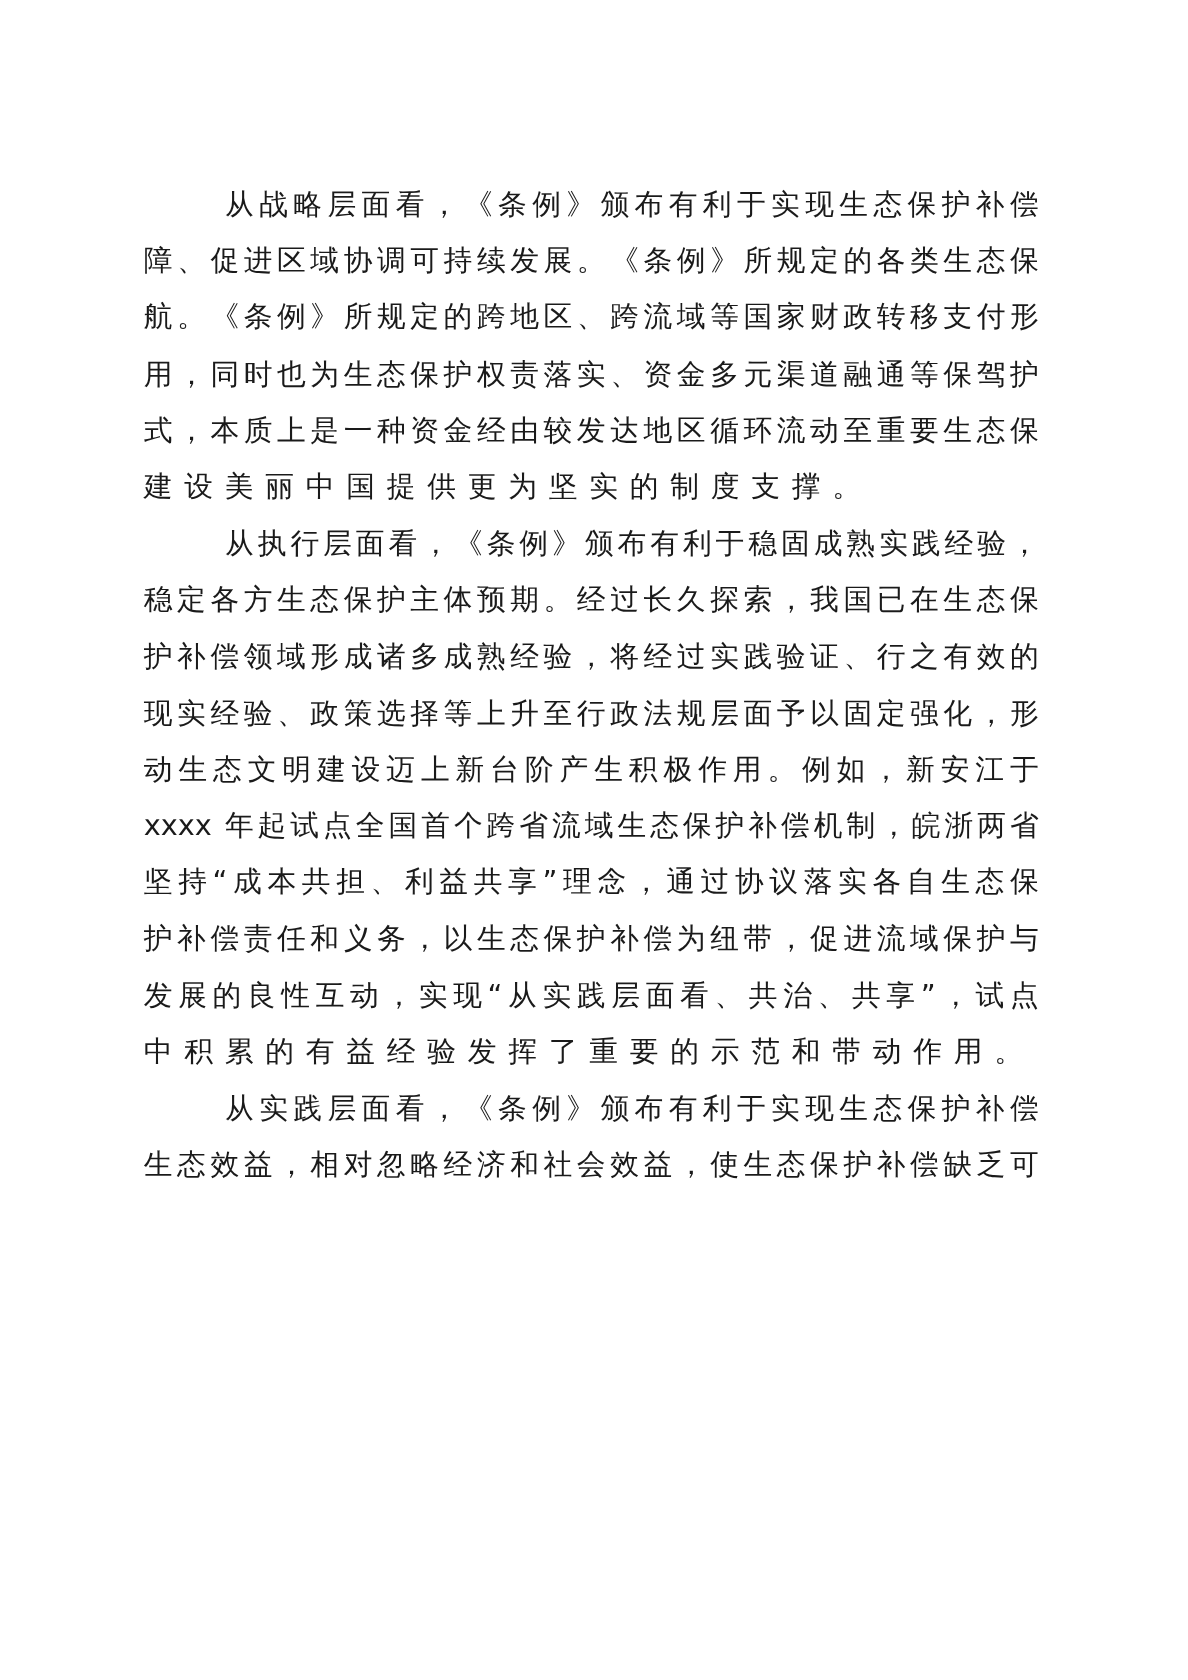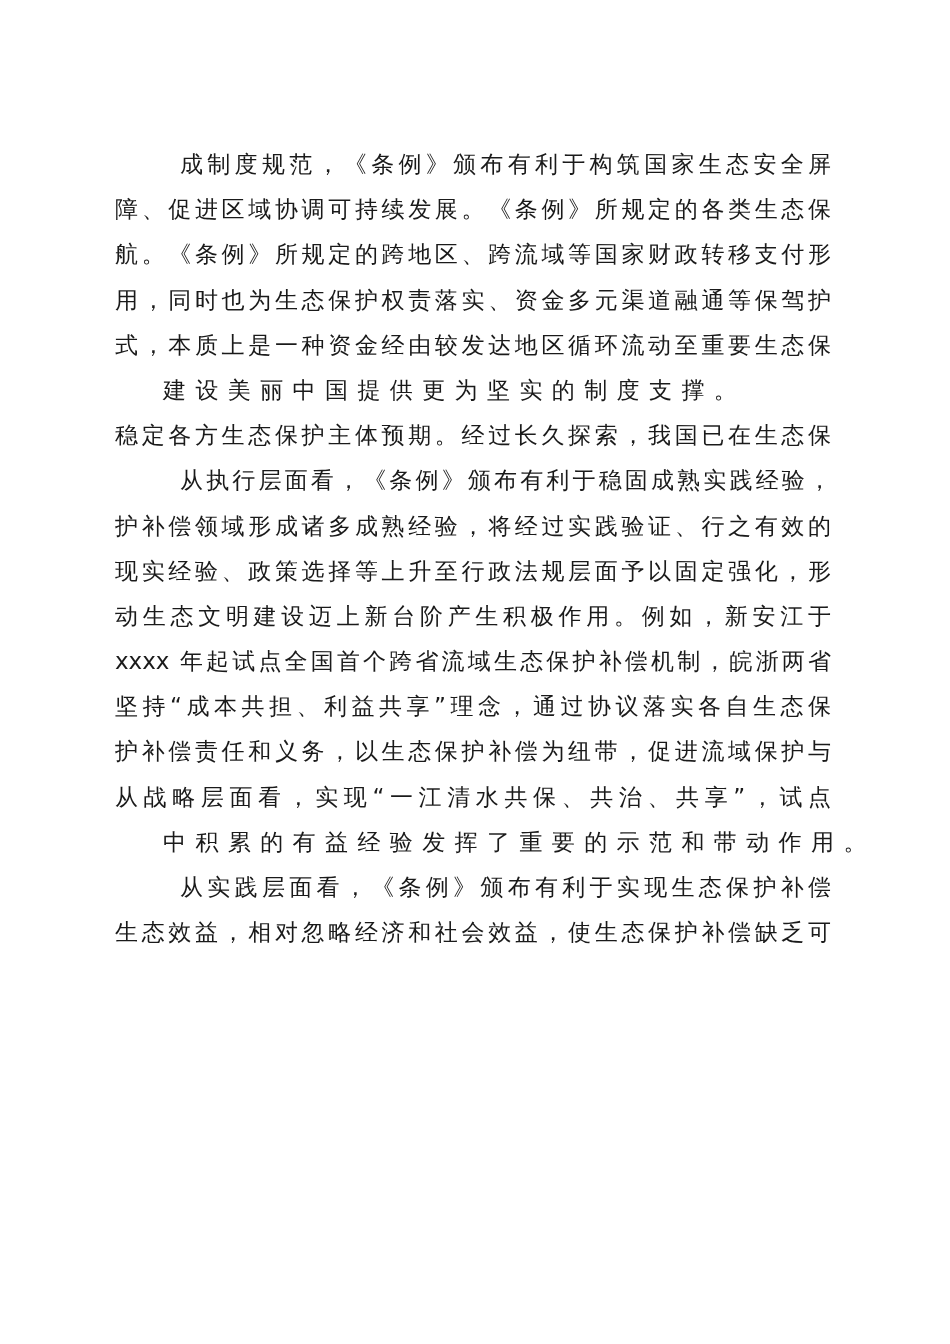--- a/index.html
+++ b/index.html
@@ -31,50 +31,49 @@
       line-height: 45.2px;
       font-size: 23px;
       white-space: nowrap;
       text-align: justify;
       text-align-last: justify;
       letter-spacing: 0;
     }
     .line.last {
       text-align-last: left;
       letter-spacing: 9.4px;
-      margin-left: 48px;
     }
     .line.indent {
       padding-left: 65px;
     }
   </style>
 </head>
 <body>
 
 <div class="page">
 
   <div class="para">
-    <span class="line indent">成制度规范，《条例》颁布有利于构筑国家生态安全屏</span>
+    <span class="line indent">从战略层面看，《条例》颁布有利于实现生态保护补偿</span>
     <span class="line">障、促进区域协调可持续发展。《条例》所规定的各类生态保</span>
     <span class="line">航。《条例》所规定的跨地区、跨流域等国家财政转移支付形</span>
     <span class="line">用，同时也为生态保护权责落实、资金多元渠道融通等保驾护</span>
     <span class="line">式，本质上是一种资金经由较发达地区循环流动至重要生态保</span>
     <span class="line last">建设美丽中国提供更为坚实的制度支撑。</span>
   </div>
 
   <div class="para">
+    <span class="line indent">从执行层面看，《条例》颁布有利于稳固成熟实践经验，</span>
     <span class="line">稳定各方生态保护主体预期。经过长久探索，我国已在生态保</span>
-    <span class="line indent">从执行层面看，《条例》颁布有利于稳固成熟实践经验，</span>
     <span class="line">护补偿领域形成诸多成熟经验，将经过实践验证、行之有效的</span>
     <span class="line">现实经验、政策选择等上升至行政法规层面予以固定强化，形</span>
     <span class="line">动生态文明建设迈上新台阶产生积极作用。例如，新安江于</span>
     <span class="line">xxxx 年起试点全国首个跨省流域生态保护补偿机制，皖浙两省</span>
     <span class="line">坚持“成本共担、利益共享”理念，通过协议落实各自生态保</span>
     <span class="line">护补偿责任和义务，以生态保护补偿为纽带，促进流域保护与</span>
-    <span class="line">从战略层面看，实现“一江清水共保、共治、共享”，试点</span>
+    <span class="line">发展的良性互动，实现“从实践层面看、共治、共享”，试点</span>
     <span class="line last">中积累的有益经验发挥了重要的示范和带动作用。</span>
   </div>
 
   <div class="para">
     <span class="line indent">从实践层面看，《条例》颁布有利于实现生态保护补偿</span>
     <span class="line">生态效益，相对忽略经济和社会效益，使生态保护补偿缺乏可</span>
   </div>
 
 </div>
 

